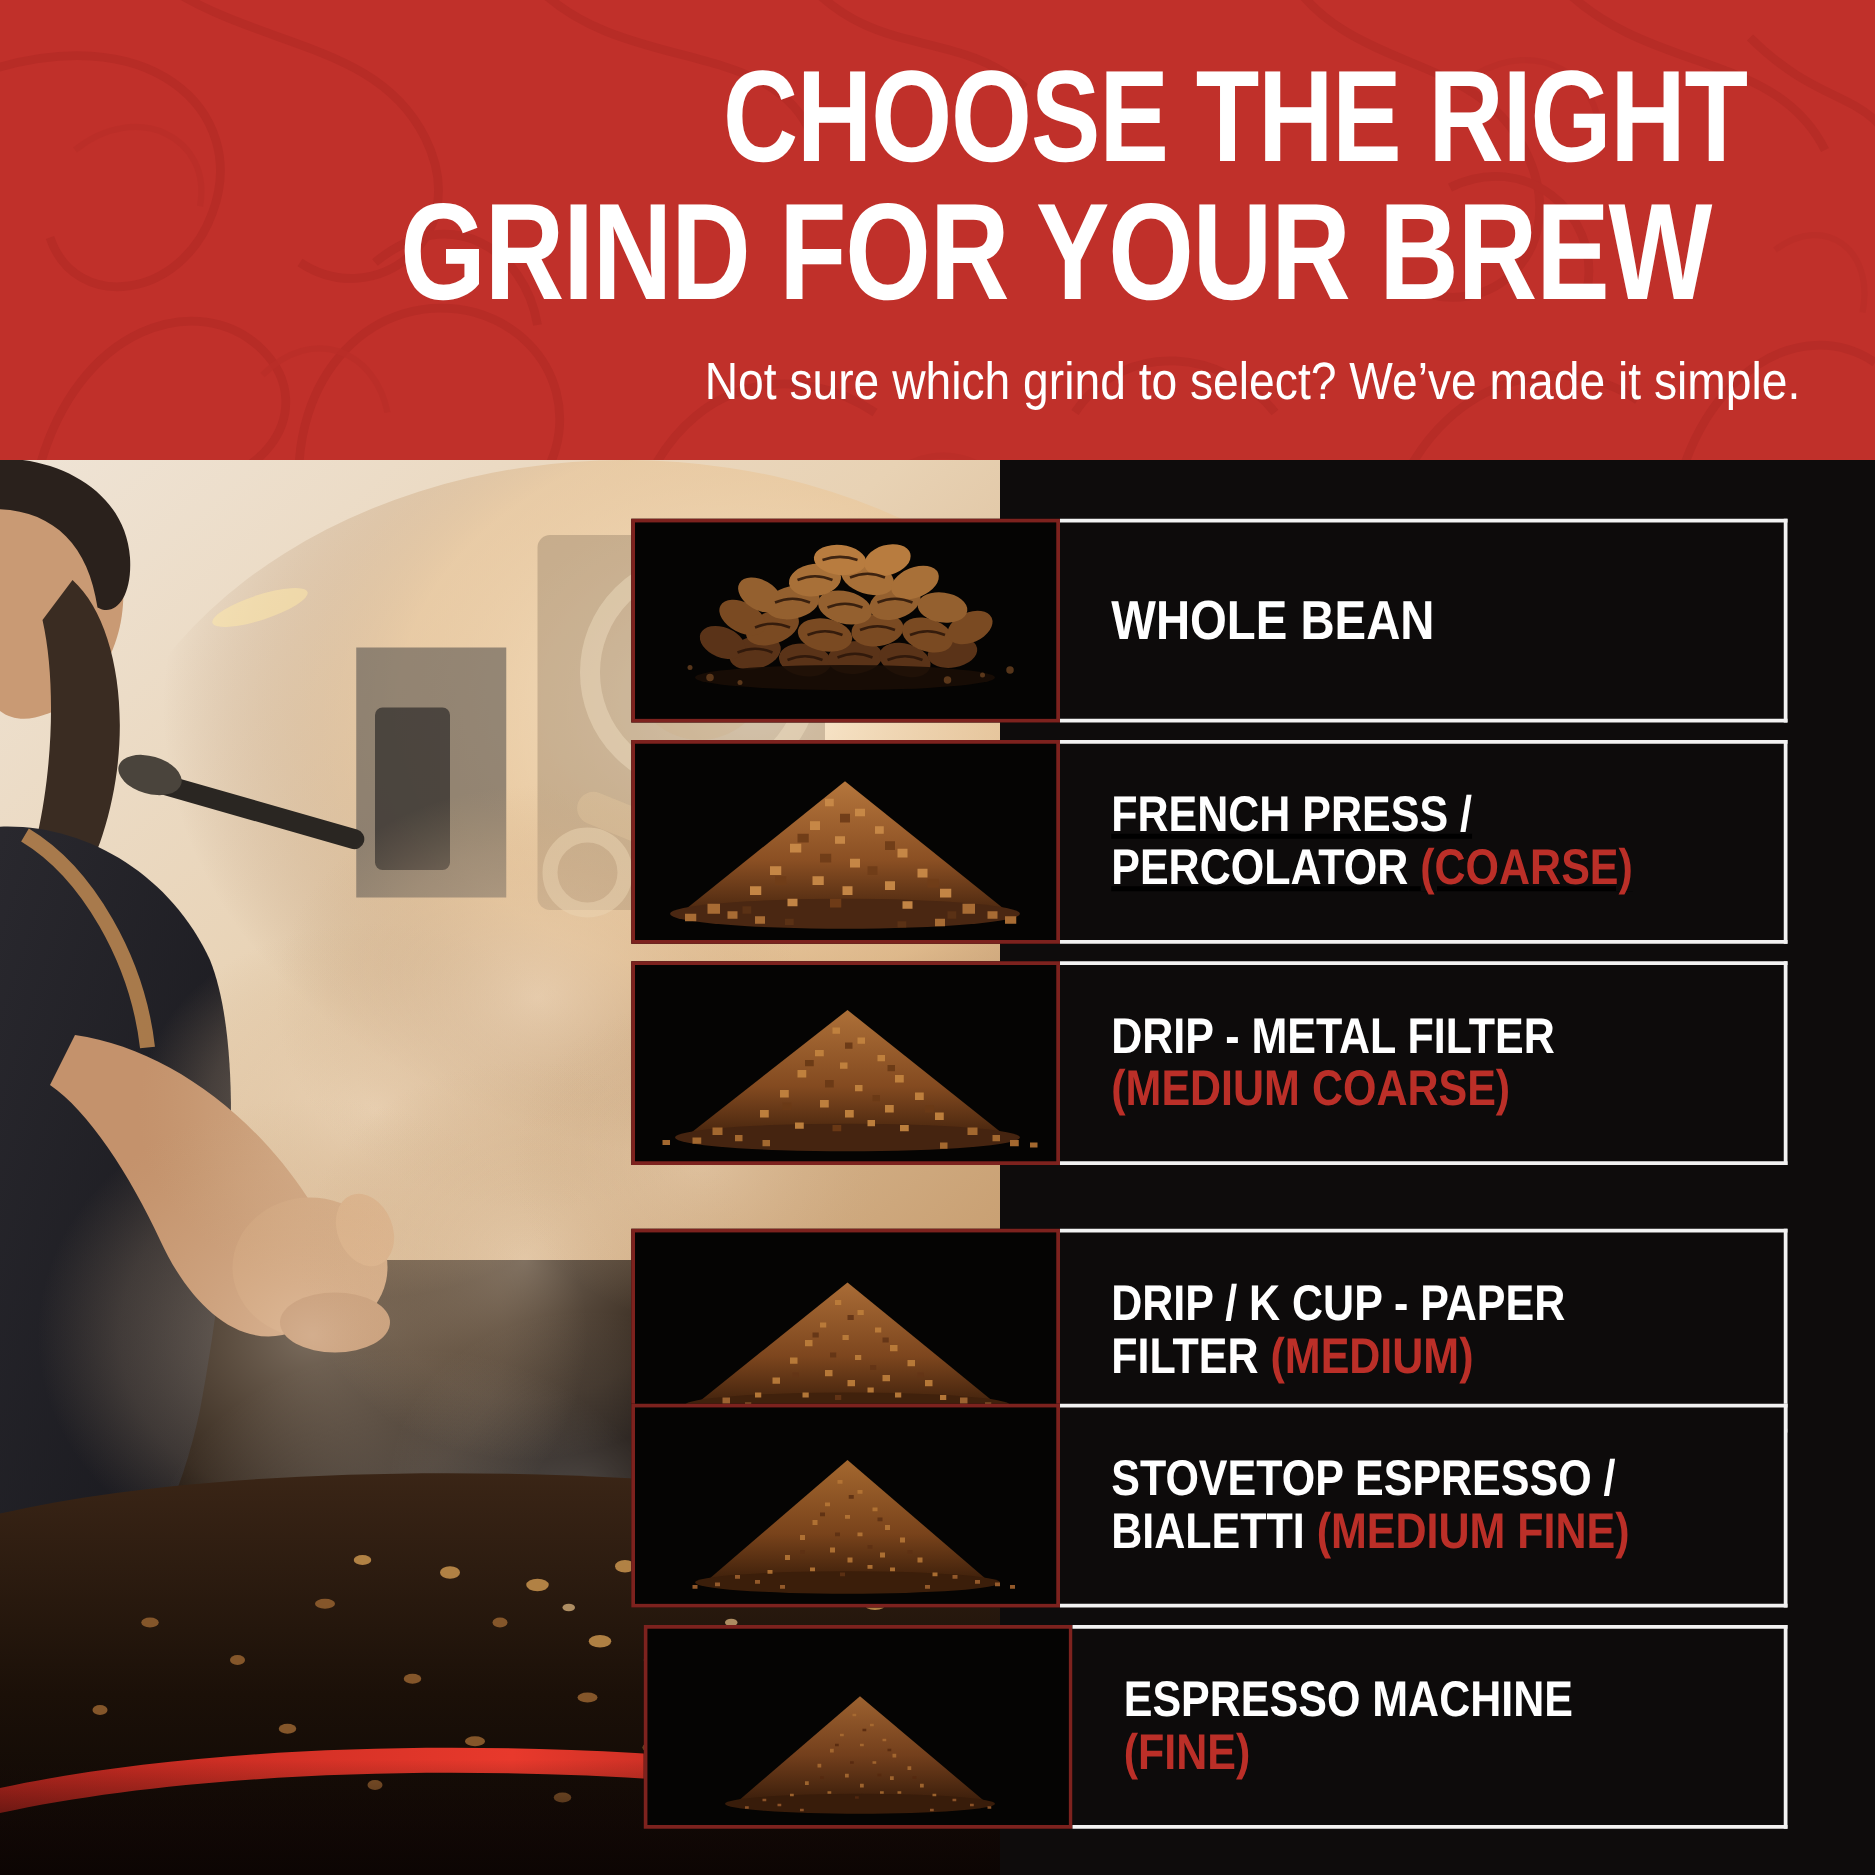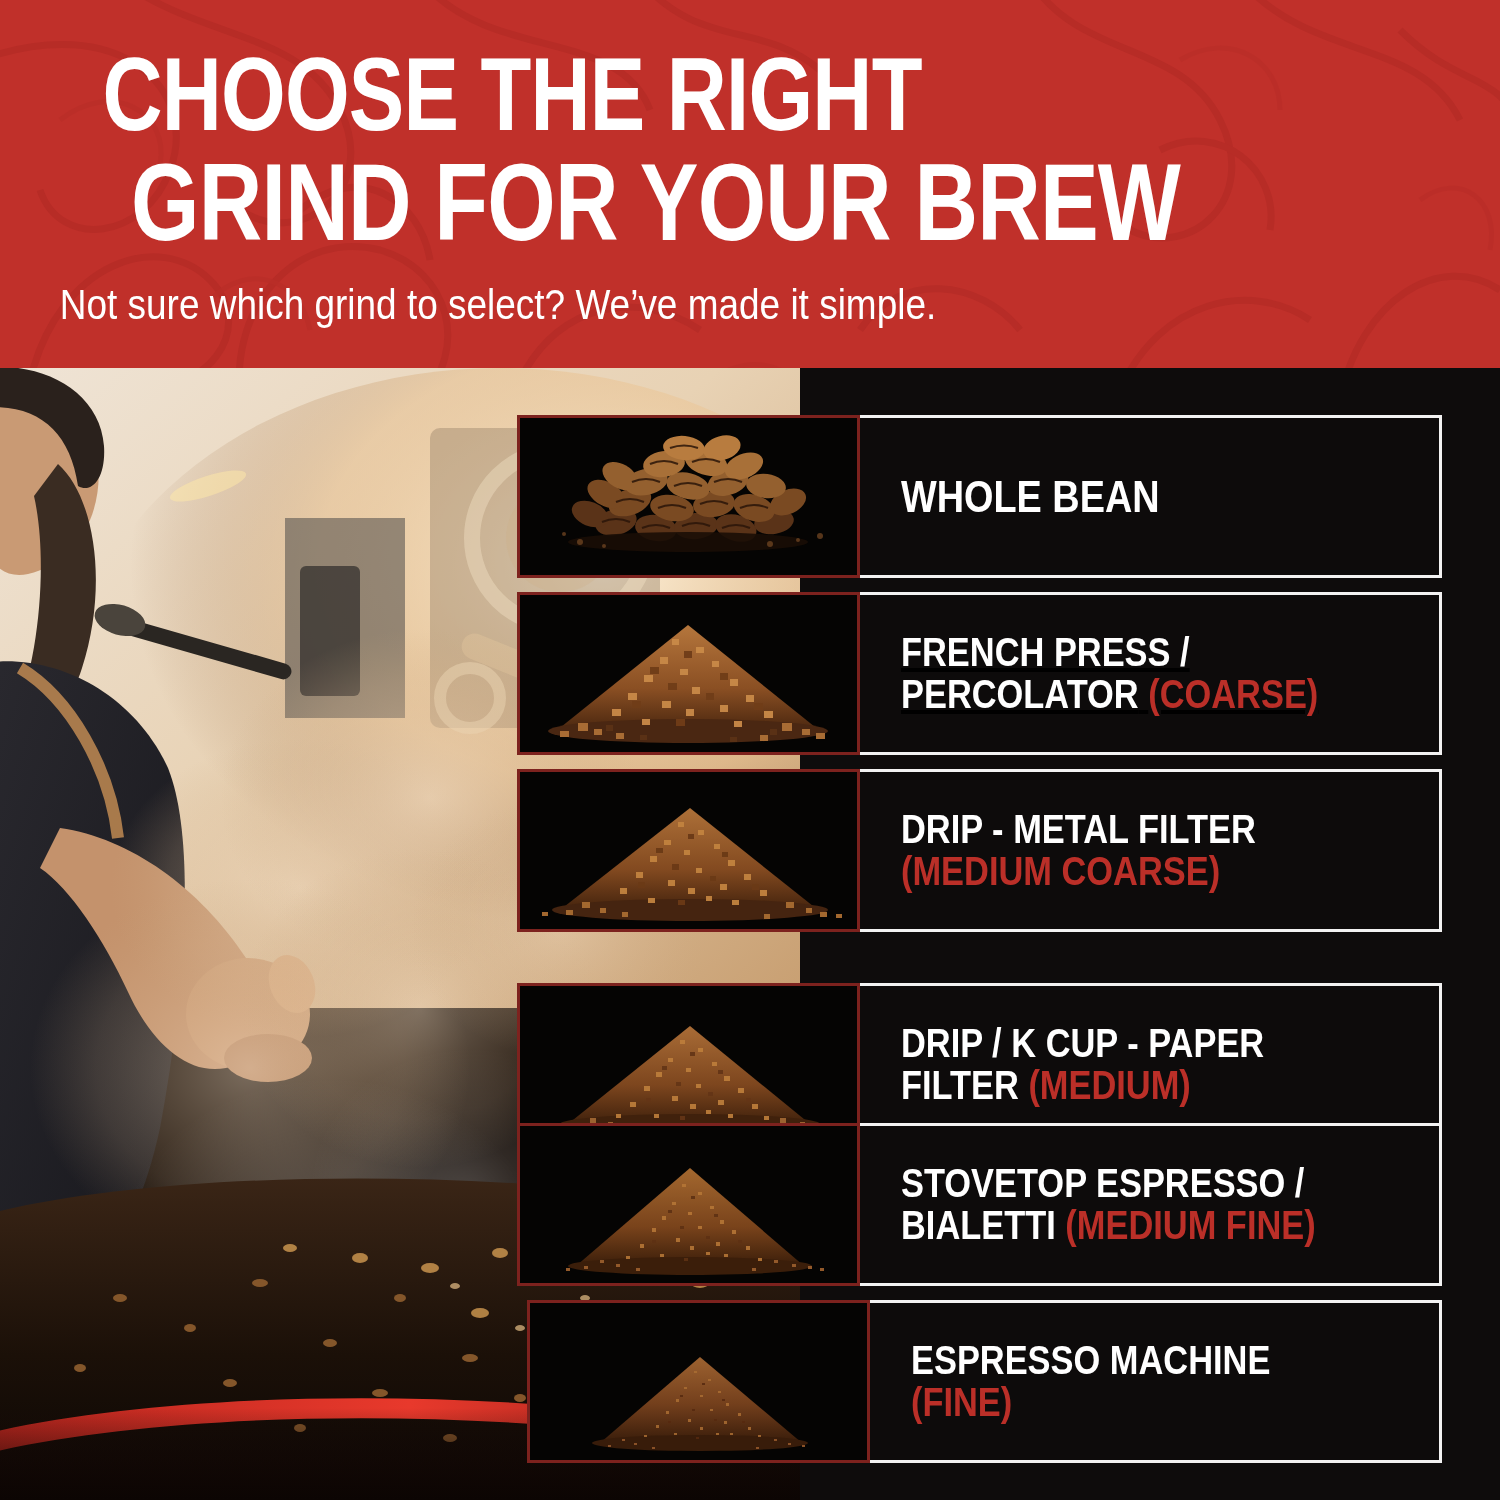--- a/index.html
+++ b/index.html
@@ -18,21 +18,21 @@
     overflow:hidden;
   }
   #header-swirls {
     position:absolute; left:0; top:0; width:1500px; height:368px;
     opacity:.45;
   }
   #header-inner {
     position:relative; z-index:2;
     width:100%; height:100%;
     display:flex; flex-direction:column;
-    align-items:flex-start; justify-content:center;
+    align-items:flex-end; justify-content:center;
     padding-top:6px;
   }
   #title-line1, #title-line2 {
     color:#ffffff;
     font-weight:bold;
     font-size:104px;
     line-height:0.96;
     letter-spacing:-1px;
     text-align:center;
     transform:scaleX(0.80);
@@ -61,21 +61,21 @@
 
   
   #grind-table {
     position:absolute;
     left:505px; top:415px;
     width:925px; height:1040px;
     z-index:5;
   }
   .grind-row {
     position:absolute;
-    left:12px; width:925px; height:162px;
+    left:0; width:925px; height:162px;
     display:flex;
   }
   .row-img {
     position:relative;
     width:343px; height:163px;
     border:3px solid #7d221e;
     background:#050404;
     overflow:hidden;
     flex:0 0 auto;
   }

